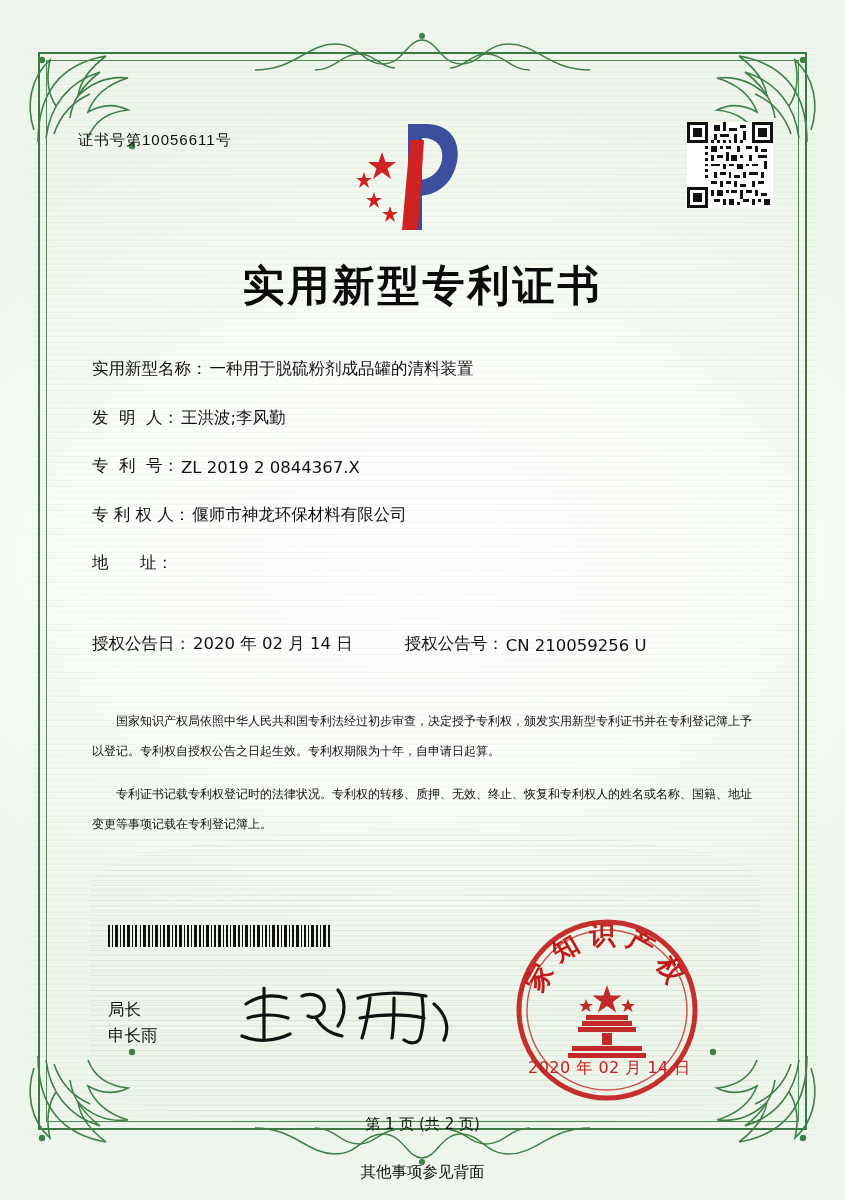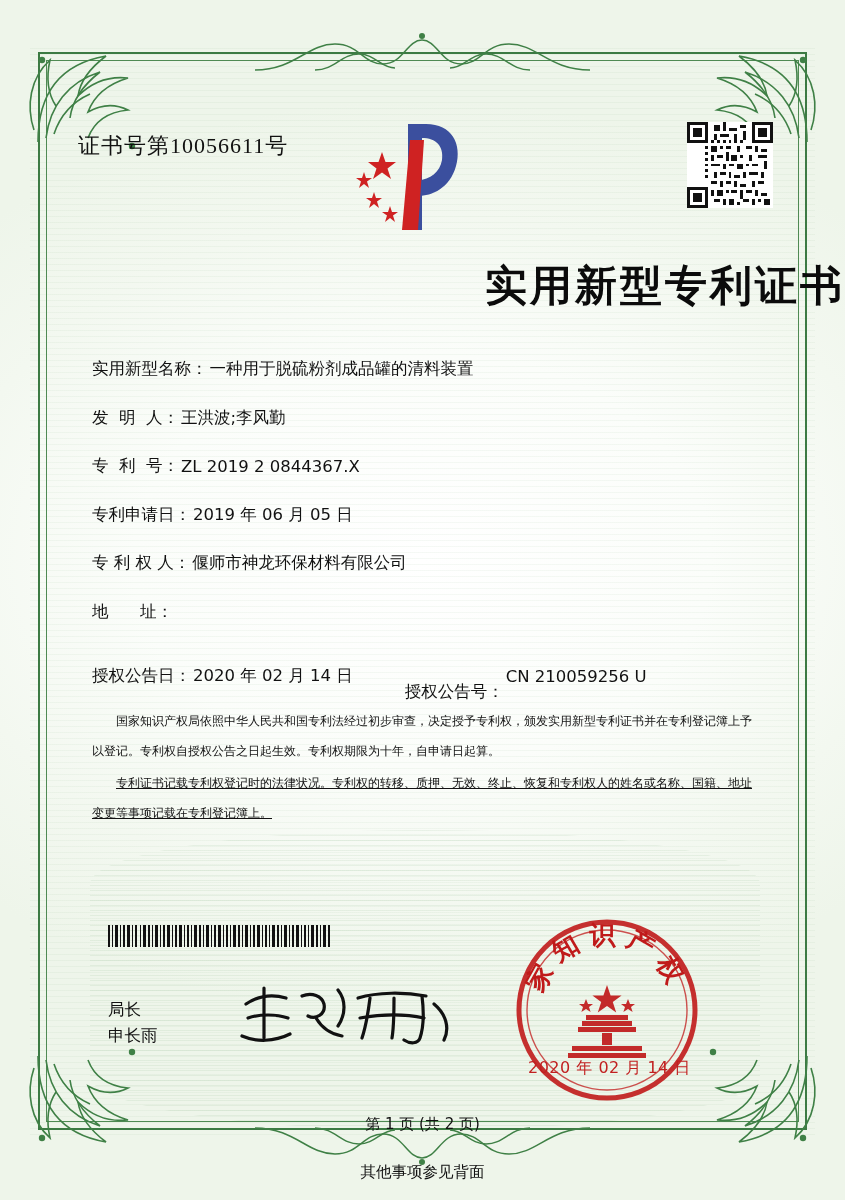--- a/index.html
+++ b/index.html
@@ -87,81 +87,81 @@
     position:absolute; left: 255px; width: 335px; height: 46px; color:#3f8046;
   }
   .edge-top { top: 30px; }
   .edge-bottom { bottom: 32px; transform: scaleY(-1); }
   .edge-top svg, .edge-bottom svg { width:100%; height:100%; display:block; }
 
   
   .cert-no {
     position: absolute;
     left: 78px; top: 131px;
-    font-size: 22px;
+    font-size: 15px;
     letter-spacing: 1px;
     color: #111;
-    font-family: Liberation Serif, serif;
+    font-family: Liberation Sans, sans-serif;
   }
 
   .emblem {
     position: absolute;
     left: 352px; top: 118px;
     width: 130px; height: 118px;
   }
   .emblem svg { display:block; }
 
   .qr {
     position: absolute;
     right: 72px; top: 122px;
     width: 86px; height: 86px;
   }
   .qr svg { display:block; }
 
   .title {
     position: absolute;
     left: 0; right: 0; top: 258px;
-    text-align: right;
+    text-align: center;
     font-size: 42px;
     font-weight: bold;
     letter-spacing: 3px;
     color: #0b0b0b;
     font-family: "DejaVu Sans", "Liberation Sans", sans-serif;
   }
 
   
   .fields {
     position: absolute;
     left: 92px; top: 358px;
     width: 660px;
     font-size: 16.5px;
     color: #111;
     font-family: "DejaVu Sans", "Liberation Sans", sans-serif;
   }
   .field-row {
     display: flex;
-    align-items: center;
+    align-items: flex-end;
     margin-bottom: 26.5px;
   }
   .f-label { white-space: pre; flex: 0 0 auto; }
   .f-value { margin-left: 2px; }
   .f-label-2 { white-space: pre; margin-left: 52px; margin-top: 32px; }
 
   
   .paras {
     position: absolute;
     left: 92px; top: 706px;
     width: 660px;
     font-size: 12px;
     line-height: 30px;
     color: #111;
     font-family: "DejaVu Sans", "Liberation Sans", sans-serif;
   }
   .para { text-indent: 2em; text-align: justify; }
-  .para + .para { margin-top: 2px; text-decoration: underline; }
+  .para + .para { margin-top: 13px; }
 
   
   .barcode {
     position: absolute;
     left: 108px; top: 925px;
     width: 224px; height: 22px;
   }
   .barcode svg { display:block; width:224px; height:22px; }
 
   
@@ -409,24 +409,20 @@
       <span class="f-label">实用新型名称：</span>
       <span class="f-value">一种用于脱硫粉剂成品罐的清料装置</span>
     </div>
     <div class="field-row">
       <span class="f-label">发  明  人：</span>
       <span class="f-value">王洪波;李风勤</span>
     </div>
     <div class="field-row">
       <span class="f-label">专  利  号：</span>
       <span class="f-value">ZL 2019 2 0844367.X</span>
-    </div>
-    <div class="field-row">
-      <span class="f-label">专利申请日：</span>
-      <span class="f-value">2019 年 06 月 05 日</span>
     </div>
     <div class="field-row">
       <span class="f-label">专 利 权 人：</span>
       <span class="f-value">偃师市神龙环保材料有限公司</span>
     </div>
     <div class="field-row">
       <span class="f-label">地      址：</span>
     </div>
     <div class="field-row">
       <span class="f-label">授权公告日：</span>

